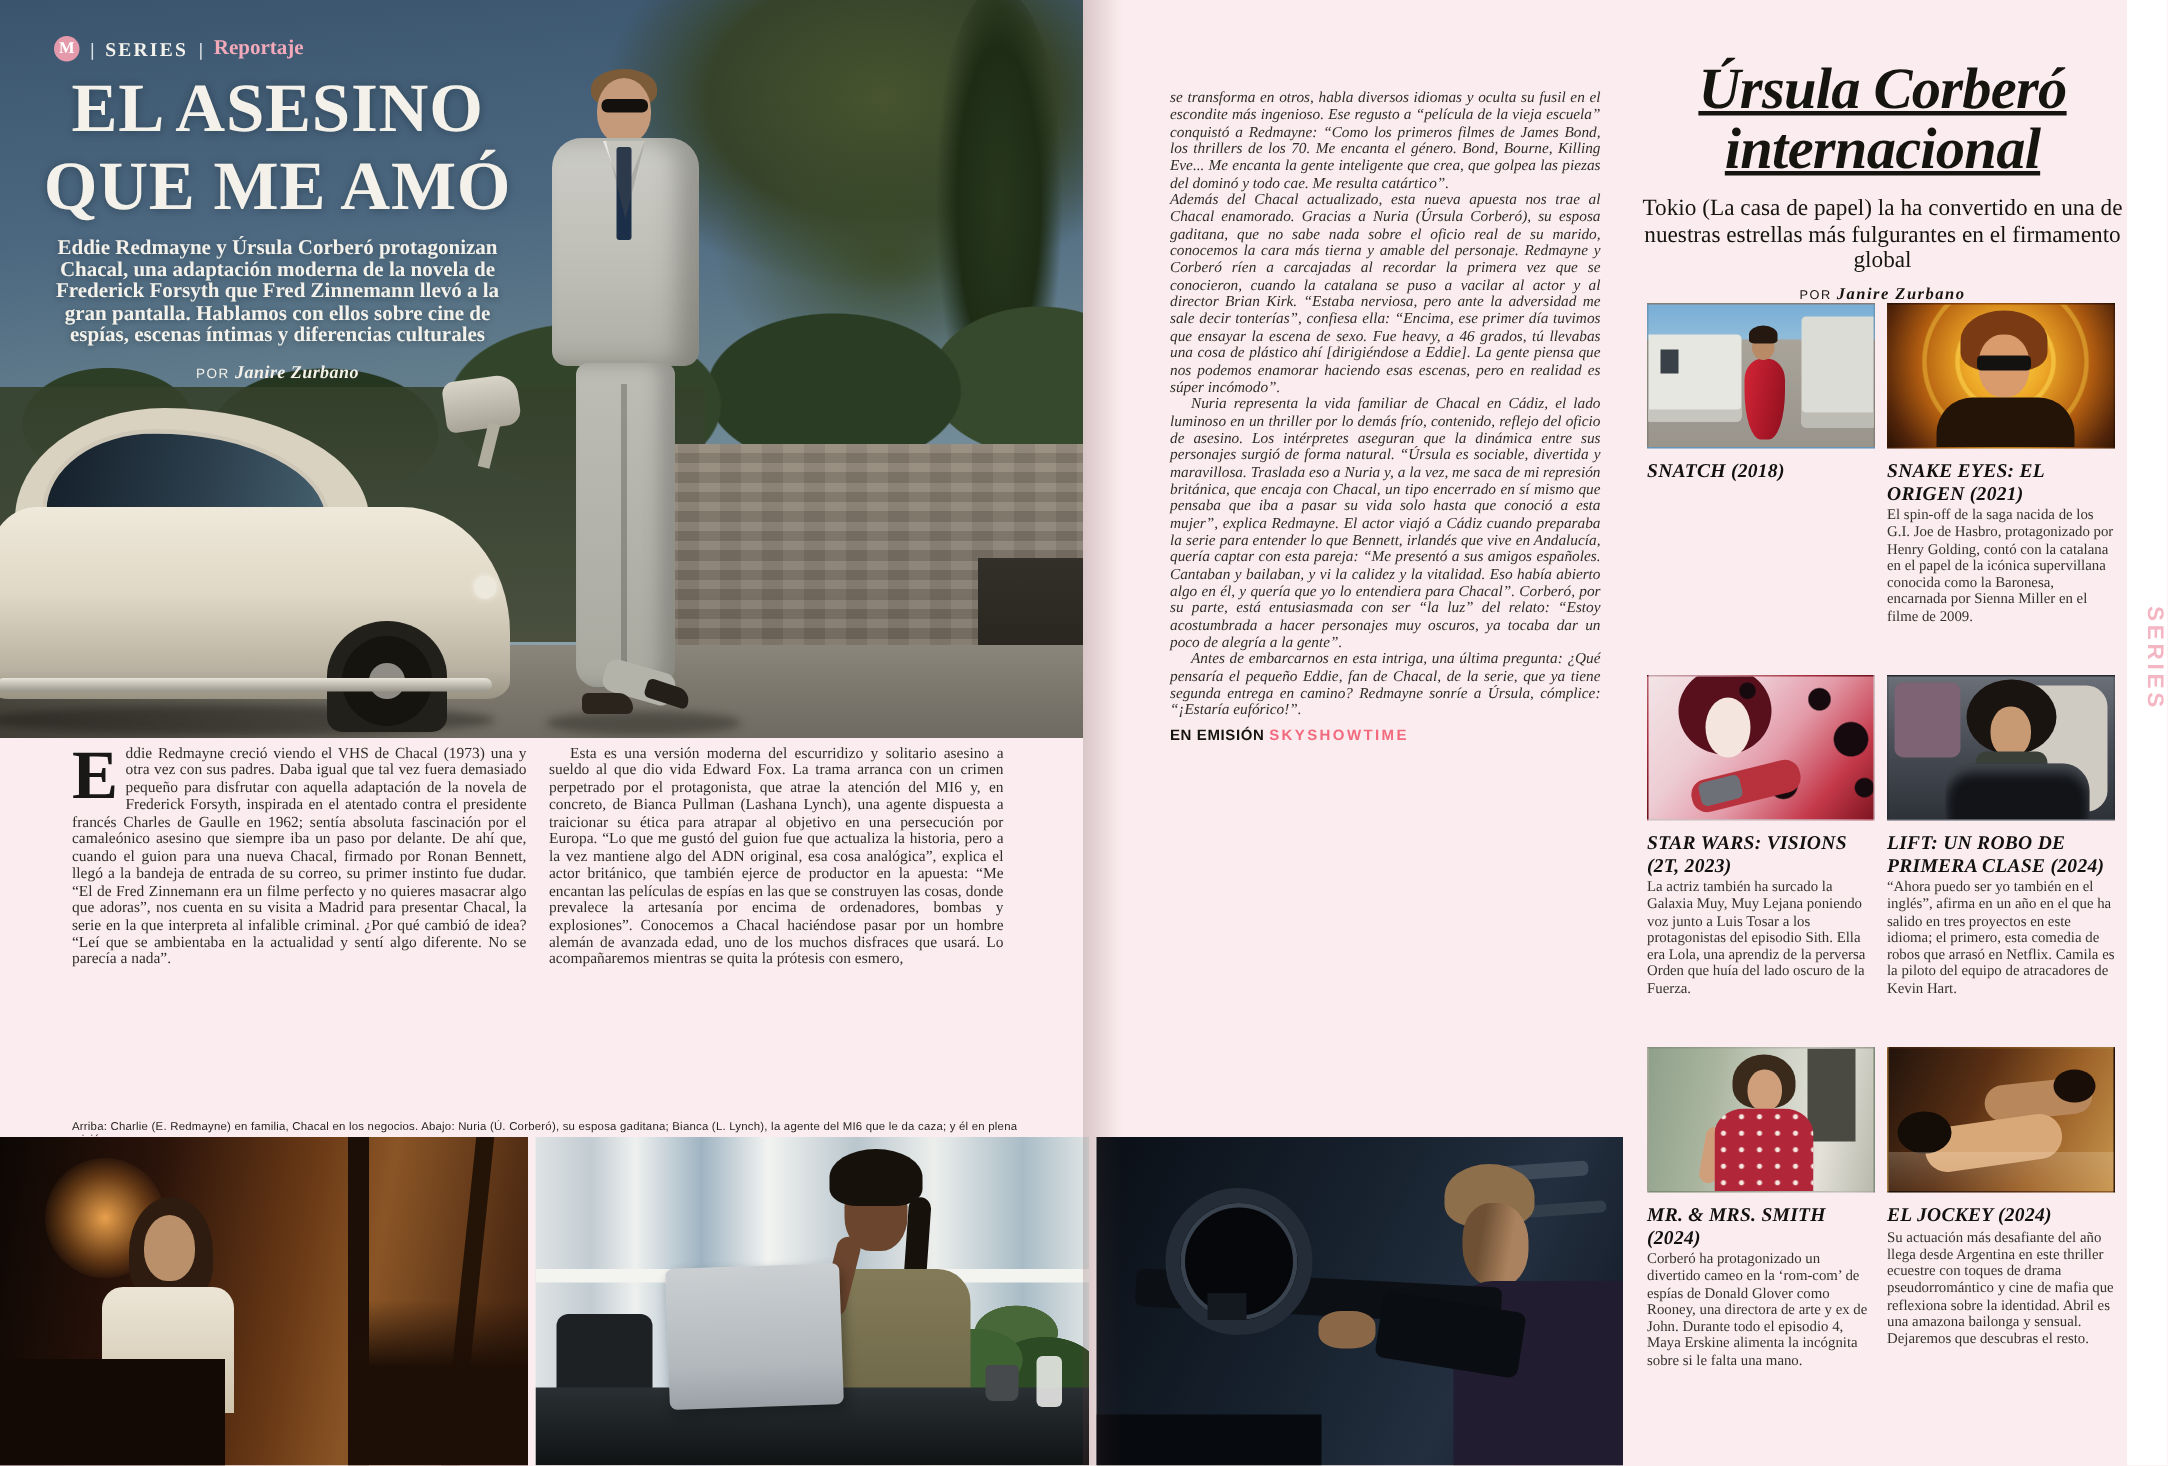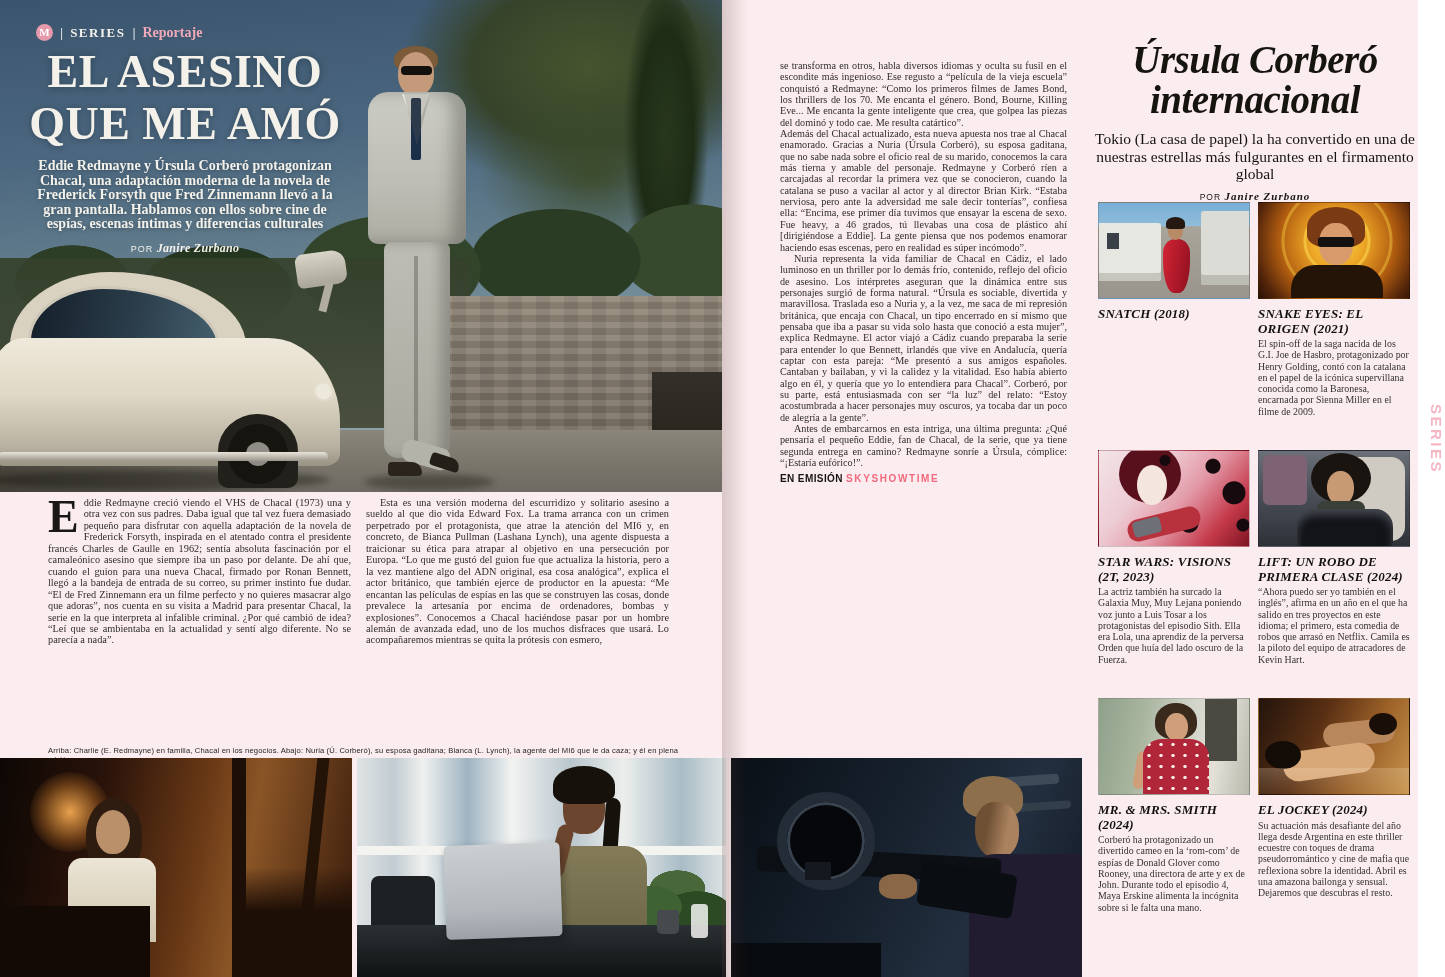--- a/index.html
+++ b/index.html
@@ -125,28 +125,28 @@
   .c-mount{position:absolute;left:74px;top:104px;width:26px;height:18px;background:#141920;}
   .c-hair{position:absolute;left:232px;top:18px;width:60px;height:42px;background:#8d6f4c;border-radius:50% 50% 35% 35%;}
   .c-face{position:absolute;left:244px;top:44px;width:44px;height:56px;background:linear-gradient(100deg,#6e5034 30%,#ab825f 70%);border-radius:42% 46% 44% 48%;}
   .c-body{position:absolute;left:238px;top:96px;width:113px;height:123px;background:#221c30;border-radius:26px 0 0 0;}
   .c-hand{position:absolute;left:148px;top:116px;width:38px;height:25px;background:#8a6746;border-radius:40%;}
   .c-fore{position:absolute;left:0;bottom:0;width:150px;height:34px;background:#070a0e;}
 
   
   .gutter{position:absolute;left:722px;top:0;width:26px;height:977px;background:linear-gradient(90deg,rgba(95,60,60,.22),rgba(95,60,60,0));}
   .rcol{position:absolute;left:780px;top:60px;width:287px;color:#2f2d29;font:10.2px/11.35px "Liberation Serif",serif;text-align:justify;}
-  .rcol p{margin:0;}
+  .rcol p{margin:0;font-style:italic;}
   .rcol .ind{text-indent:14px;}
   .amor-head{display:block;margin:13px 0 6px;font:bold italic 15.5px "Liberation Serif",serif;color:#15140f;letter-spacing:.4px;border-bottom:1.5px solid #2a2822;padding-bottom:3px;}
   .emission{margin-top:5px;font:bold 10px "Liberation Sans","DejaVu Sans",sans-serif;color:#15140f;letter-spacing:.4px;}
   .emission .channel{color:#f26a7e;letter-spacing:1.6px;}
 
   .ursula-head{position:absolute;left:1086px;top:40px;width:338px;text-align:center;color:#16140f;}
-  .ursula-title{margin:0;font:bold italic 39px/40px "Liberation Serif",serif;letter-spacing:-.5px;}
+  .ursula-title{margin:0;font:bold italic 39px/40px "Liberation Serif",serif;letter-spacing:-.5px;text-decoration:underline;}
   .ursula-sub{margin:10px auto 0;width:320px;font:15.5px/17.5px "Liberation Serif",serif;}
   .ursula-by{margin-top:7px;font:8.5px "Liberation Sans",sans-serif;letter-spacing:1px;}
   .ursula-by em{font:bold italic 11px "Liberation Serif",serif;}
 
   .entry{position:absolute;width:152px;}
   .eA1{left:1098px;top:202px;} .eB1{left:1258px;top:202px;}
   .eA2{left:1098px;top:450px;} .eB2{left:1258px;top:450px;}
   .eA3{left:1098px;top:698px;} .eB3{left:1258px;top:698px;}
   .thumb{position:relative;width:152px;height:97px;overflow:hidden;border:1px solid rgba(0,0,0,.15);box-sizing:border-box;}
   .entry h3{margin:8px 0 2px;font:bold italic 13px/14.5px "Liberation Serif",serif;color:#121110;letter-spacing:.2px;}

